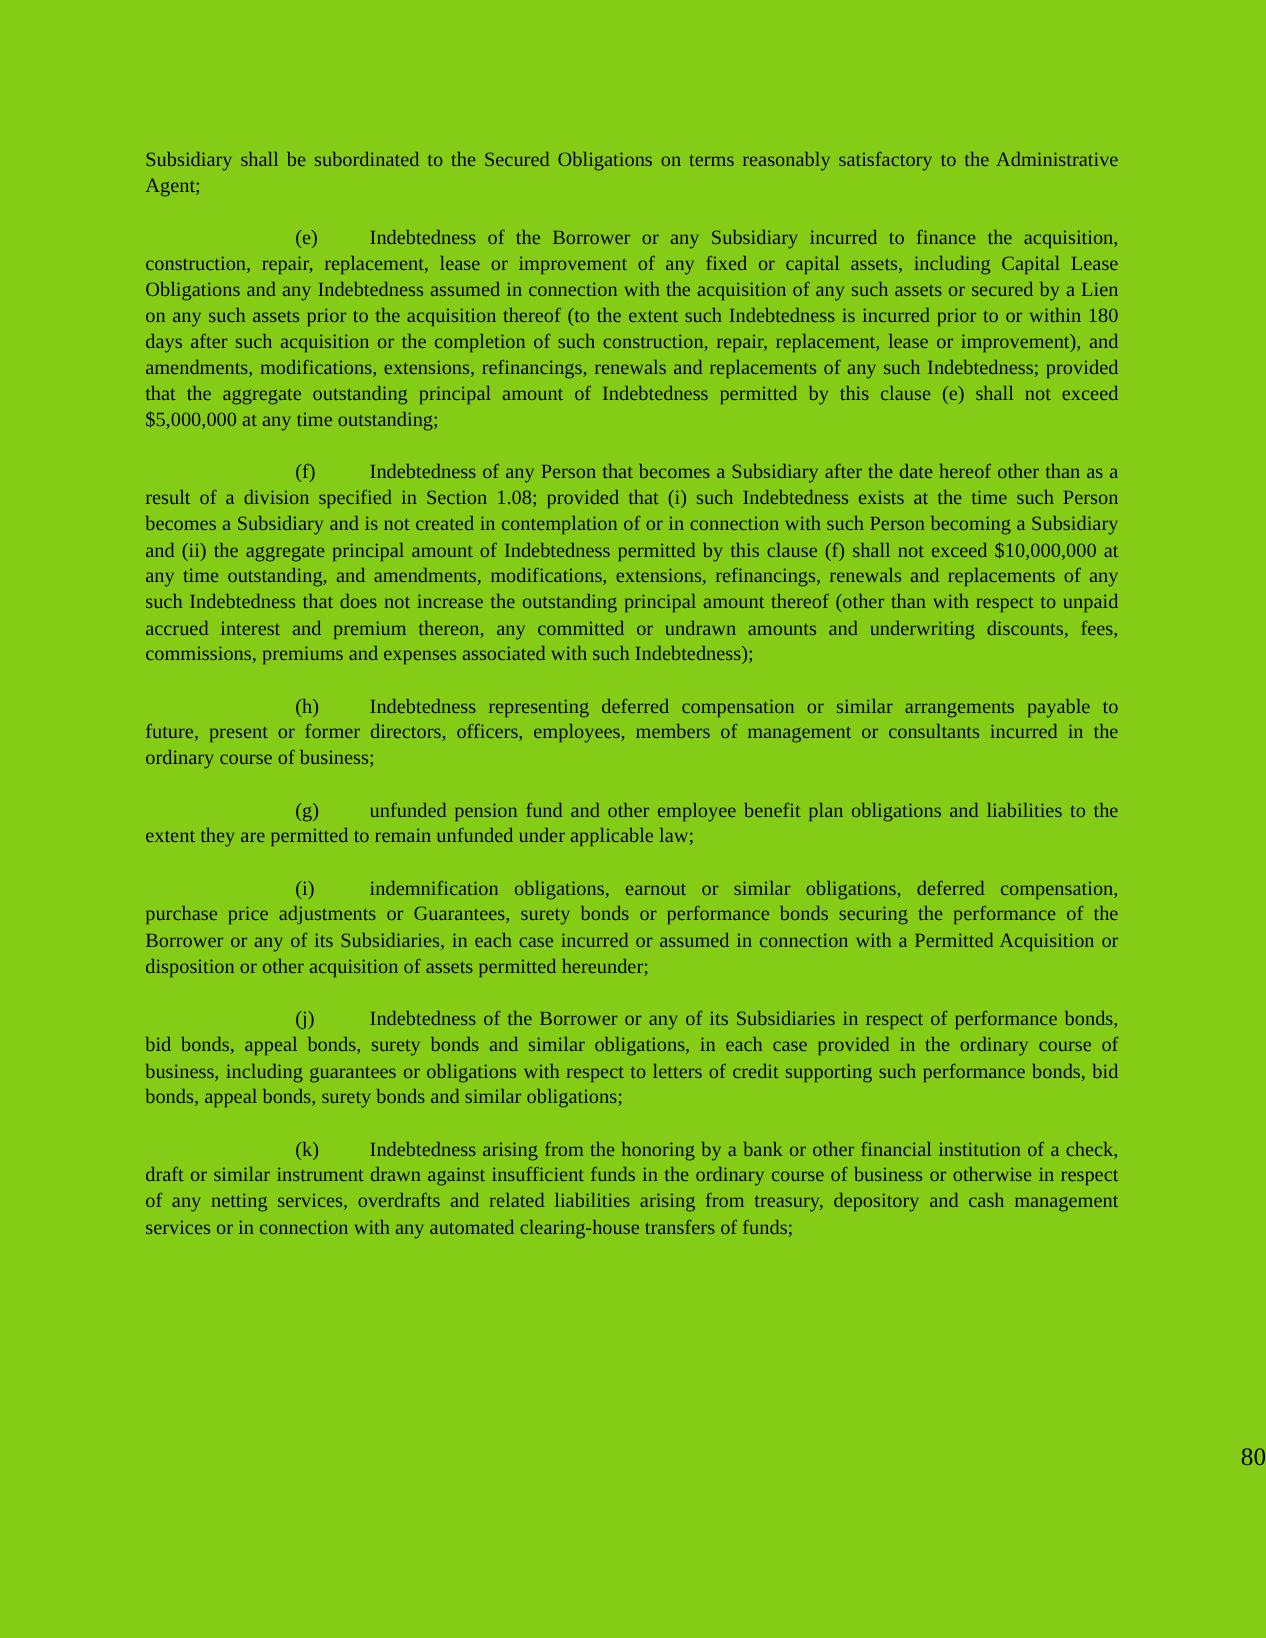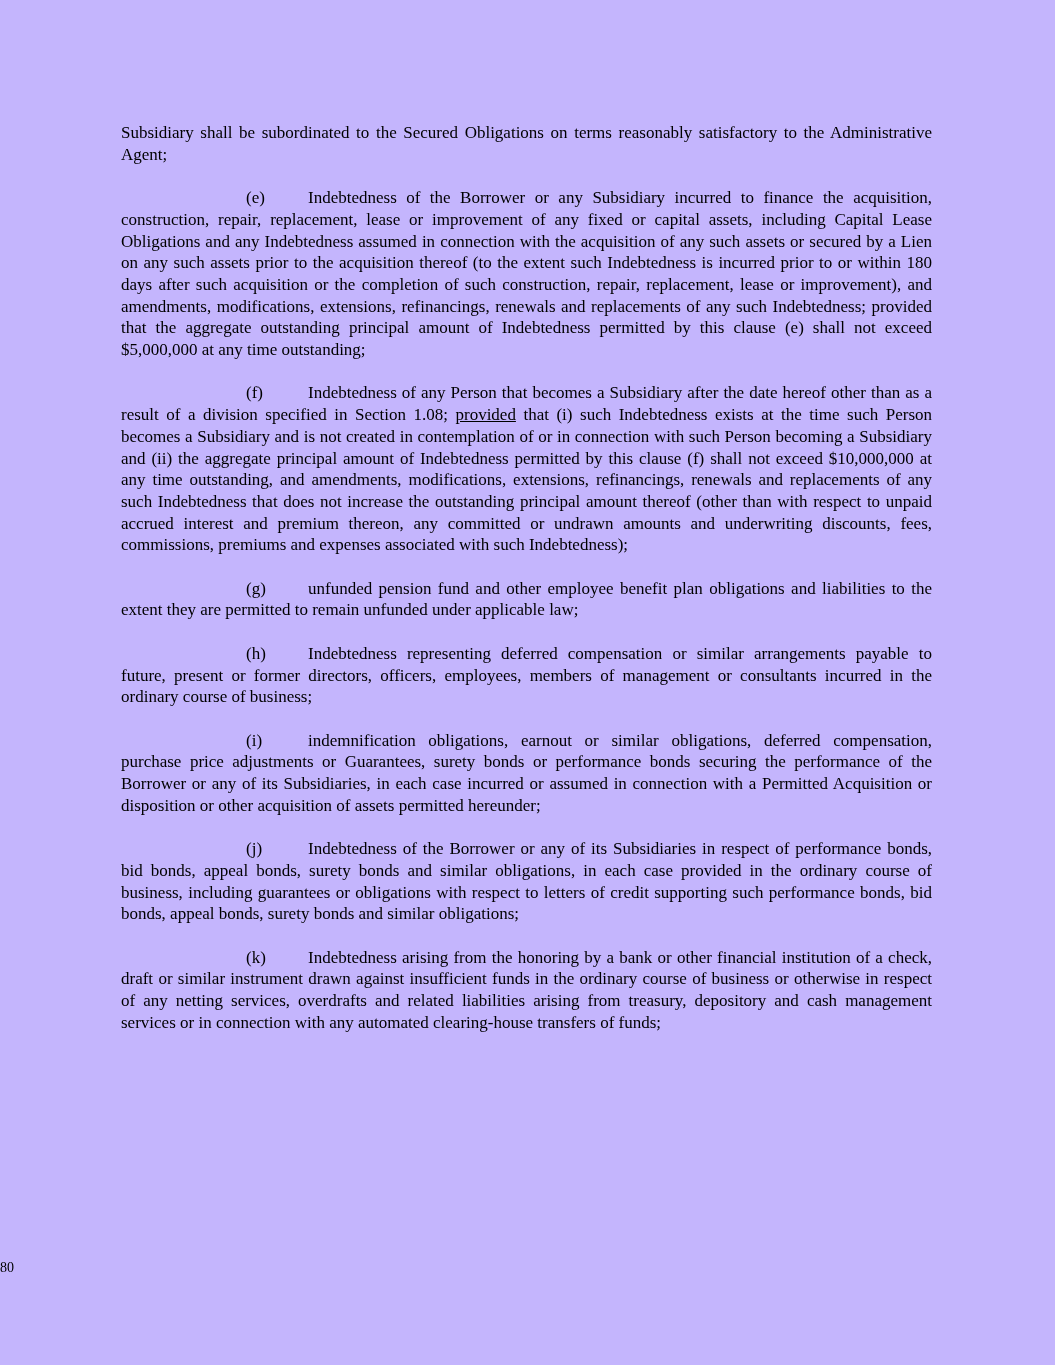--- a/index.html
+++ b/index.html
@@ -1,20 +1,20 @@
 <!DOCTYPE html>
 <html><head>
 <meta charset="utf-8">
 <style>
   html, body { margin: 0; padding: 0; background: #ffffff; }
   .page {
     position: relative;
     width: 1055px;
     height: 1365px;
-    background: #c4b5fd;
+    background: #84cc16;
     color: #000000;
     font-family: "Liberation Serif", "DejaVu Serif", serif;
     overflow: hidden;
   }
   .content {
     position: absolute;
     left: 121px;
     top: 122px;
     width: 811px;
   }
@@ -23,47 +23,47 @@
     font-size: 17px;
     line-height: 21.7px;
     text-align: justify;
   }
   .clause { text-indent: 125px; }
   .clause-label {
     display: inline-block;
     width: 62px;
     text-indent: 0;
   }
-  .u { text-decoration: underline; }
+  .u { }
   .page-number {
     position: absolute;
-    top: 1257px;
+    top: 1204px;
     left: 0;
     width: 100%;
-    text-align: left;
-    font-size: 14px;
+    text-align: right;
+    font-size: 21px;
     line-height: 21.7px;
   }
 </style>
 </head>
 <body>
 
 <div class="page">
   <div class="content">
 
     <p>Subsidiary shall be subordinated to the Secured Obligations on terms reasonably satisfactory to the Administrative Agent;</p>
 
 
     <p class="clause"><span class="clause-label">(e)</span><span>Indebtedness of the Borrower or any Subsidiary incurred to finance the acquisition, construction, repair, replacement, lease or improvement of any fixed or capital assets, including Capital Lease Obligations and any Indebtedness assumed in connection with the acquisition of any such assets or secured by a Lien on any such assets prior to the acquisition thereof (to the extent such Indebtedness is incurred prior to or within 180 days after such acquisition or the completion of such construction, repair, replacement, lease or improvement), and amendments, modifications, extensions, refinancings, renewals and replacements of any such Indebtedness; provided that the aggregate outstanding principal amount of Indebtedness permitted by this clause (e) shall not exceed $5,000,000 at any time outstanding;</span></p>
 
     <p class="clause"><span class="clause-label">(f)</span><span>Indebtedness of any Person that becomes a Subsidiary after the date hereof other than as a result of a division specified in Section 1.08; </span><span class="u">provided</span><span> that (i) such Indebtedness exists at the time such Person becomes a Subsidiary and is not created in contemplation of or in connection with such Person becoming a Subsidiary and (ii) the aggregate principal amount of Indebtedness permitted by this clause (f) shall not exceed $10,000,000 at any time outstanding, and amendments, modifications, extensions, refinancings, renewals and replacements of any such Indebtedness that does not increase the outstanding principal amount thereof (other than with respect to unpaid accrued interest and premium thereon, any committed or undrawn amounts and underwriting discounts, fees, commissions, premiums and expenses associated with such Indebtedness);</span></p>
 
+    <p class="clause"><span class="clause-label">(h)</span><span>Indebtedness representing deferred compensation or similar arrangements payable to future, present or former directors, officers, employees, members of management or consultants incurred in the ordinary course of business;</span></p>
+
     <p class="clause"><span class="clause-label">(g)</span><span>unfunded pension fund and other employee benefit plan obligations and liabilities to the extent they are permitted to remain unfunded under applicable law;</span></p>
-
-    <p class="clause"><span class="clause-label">(h)</span><span>Indebtedness representing deferred compensation or similar arrangements payable to future, present or former directors, officers, employees, members of management or consultants incurred in the ordinary course of business;</span></p>
 
     <p class="clause"><span class="clause-label">(i)</span><span>indemnification obligations, earnout or similar obligations, deferred compensation, purchase price adjustments or Guarantees, surety bonds or performance bonds securing the performance of the Borrower or any of its Subsidiaries, in each case incurred or assumed in connection with a Permitted Acquisition or disposition or other acquisition of assets permitted hereunder;</span></p>
 
     <p class="clause"><span class="clause-label">(j)</span><span>Indebtedness of the Borrower or any of its Subsidiaries in respect of performance bonds, bid bonds, appeal bonds, surety bonds and similar obligations, in each case provided in the ordinary course of business, including guarantees or obligations with respect to letters of credit supporting such performance bonds, bid bonds, appeal bonds, surety bonds and similar obligations;</span></p>
 
     <p class="clause"><span class="clause-label">(k)</span><span>Indebtedness arising from the honoring by a bank or other financial institution of a check, draft or similar instrument drawn against insufficient funds in the ordinary course of business or otherwise in respect of any netting services, overdrafts and related liabilities arising from treasury, depository and cash management services or in connection with any automated clearing-house transfers of funds;</span></p>
 
 
   </div>
 

